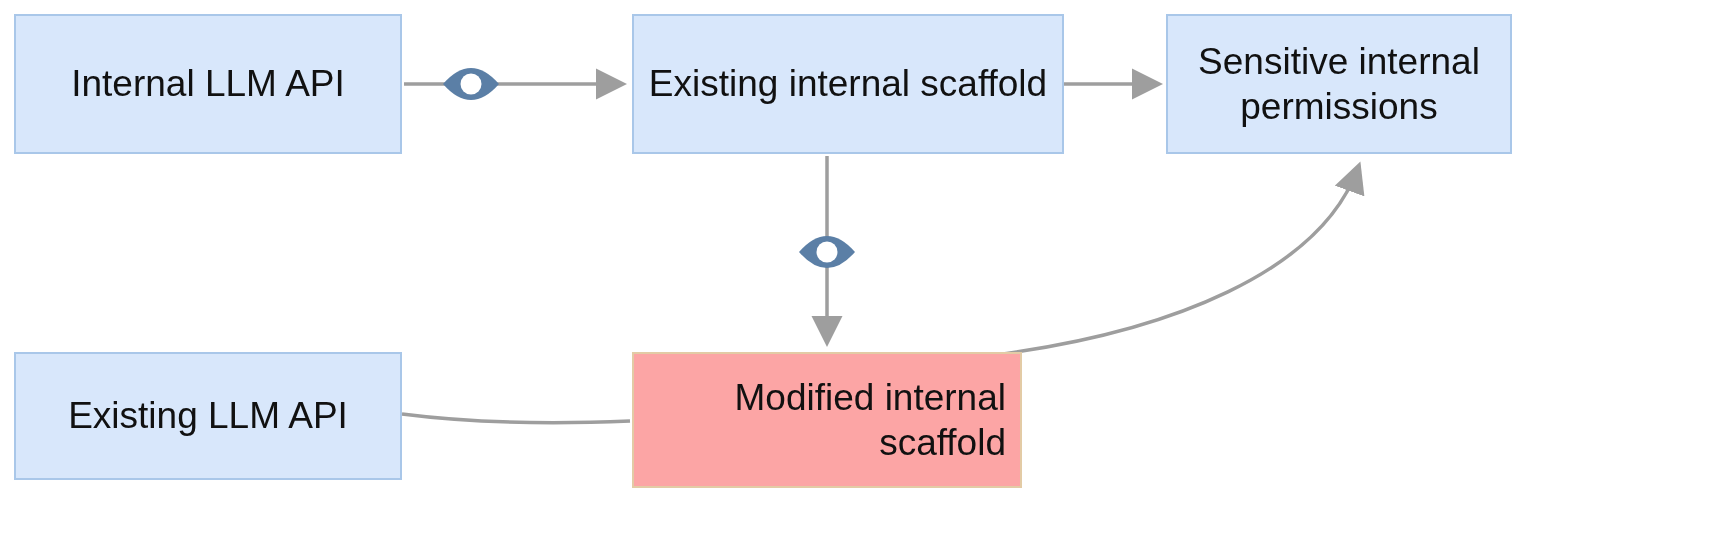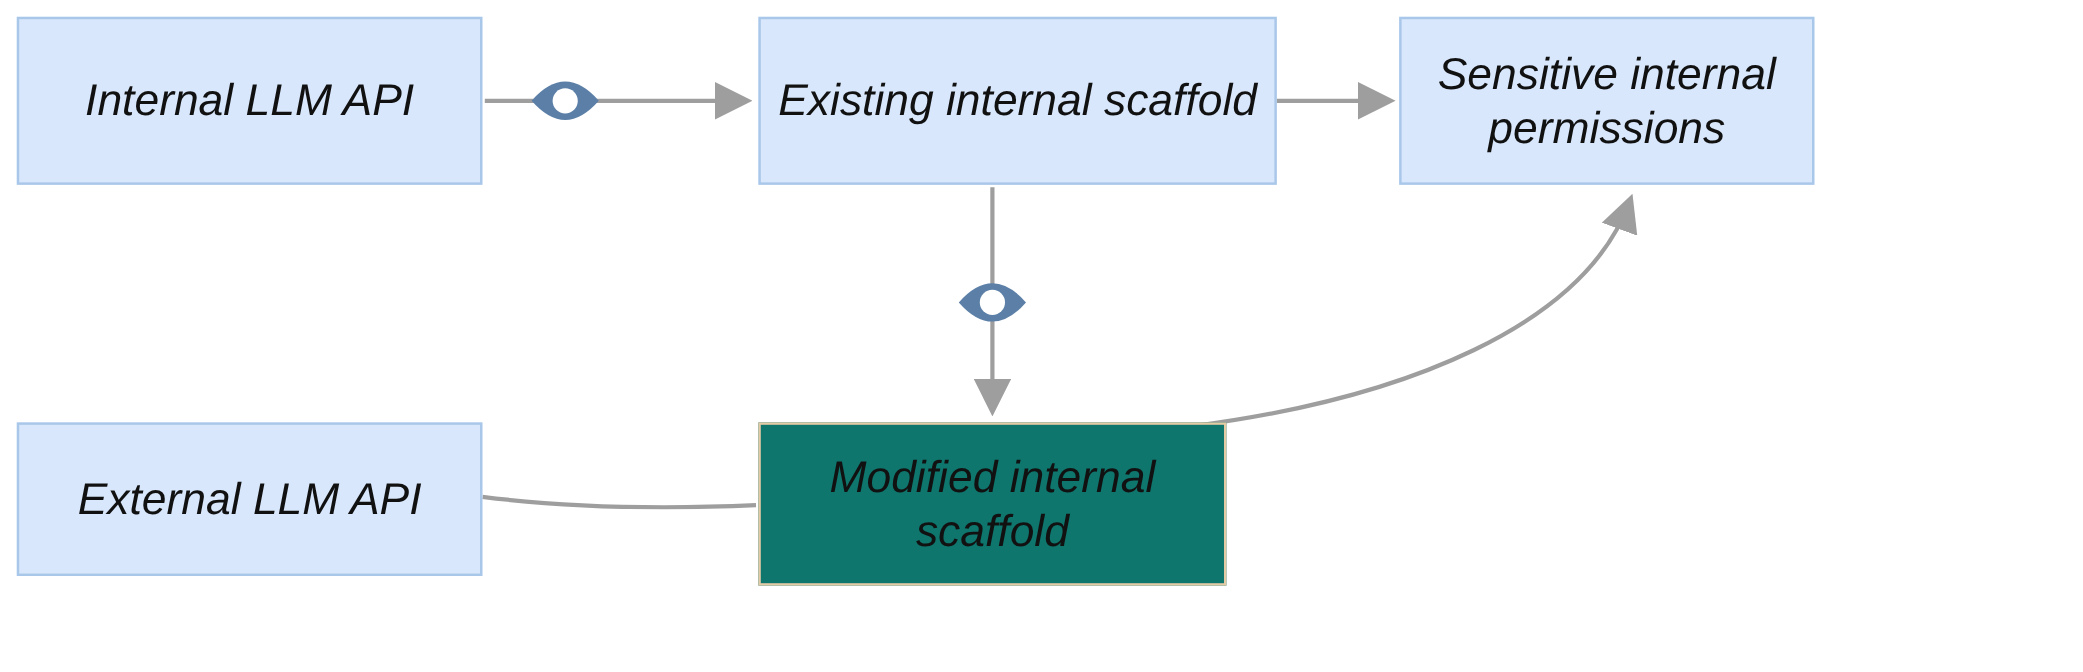--- a/index.html
+++ b/index.html
@@ -7,39 +7,39 @@
     padding: 0;
     background: #ffffff;
     font-family: "Liberation Sans", sans-serif;
   }
   .canvas {
     position: relative;
     width: 1736px;
     height: 560px;
     background: #ffffff;
     overflow: hidden;
-    font-style: italic;
   }
   .node {
     position: absolute;
     box-sizing: border-box;
     display: flex;
     align-items: center;
     justify-content: center;
     text-align: center;
     font-size: 37px;
     line-height: 1.22;
     color: #111111;
     padding: 6px 14px;
     border: 2px solid #a9c7e9;
     background: #d8e7fb;
   }
   .node.orange {
-    background: #0f766e;
+    background: #fca5a5;
     border-color: #e3cba5;
+    text-align: right;
   }
   .edges-layer {
     position: absolute;
     left: 0;
     top: 0;
     width: 1736px;
     height: 560px;
     pointer-events: none;
   }
   .eye-icon {
@@ -77,21 +77,21 @@
 
   <div class="node" style="left:632px; top:14px; width:432px; height:140px;">
     <span>Existing internal scaffold</span>
   </div>
 
   <div class="node" style="left:1166px; top:14px; width:346px; height:140px;">
     <span>Sensitive internal permissions</span>
   </div>
 
   <div class="node" style="left:14px; top:352px; width:388px; height:128px;">
-    <span>External LLM API</span>
+    <span>Existing LLM API</span>
   </div>
 
   <div class="node orange" style="left:632px; top:352px; width:390px; height:136px;">
     <span>Modified internal scaffold</span>
   </div>
 
   <svg class="eye-icon" style="left:440px; top:60px;" viewBox="0 0 62 48" xmlns="http://www.w3.org/2000/svg">
     <path d="M3,24 Q31,-8 59,24 Q31,56 3,24 Z" fill="#5b7fa6"></path>
     <circle cx="31" cy="24" r="10.5" fill="#ffffff"></circle>
   </svg>

